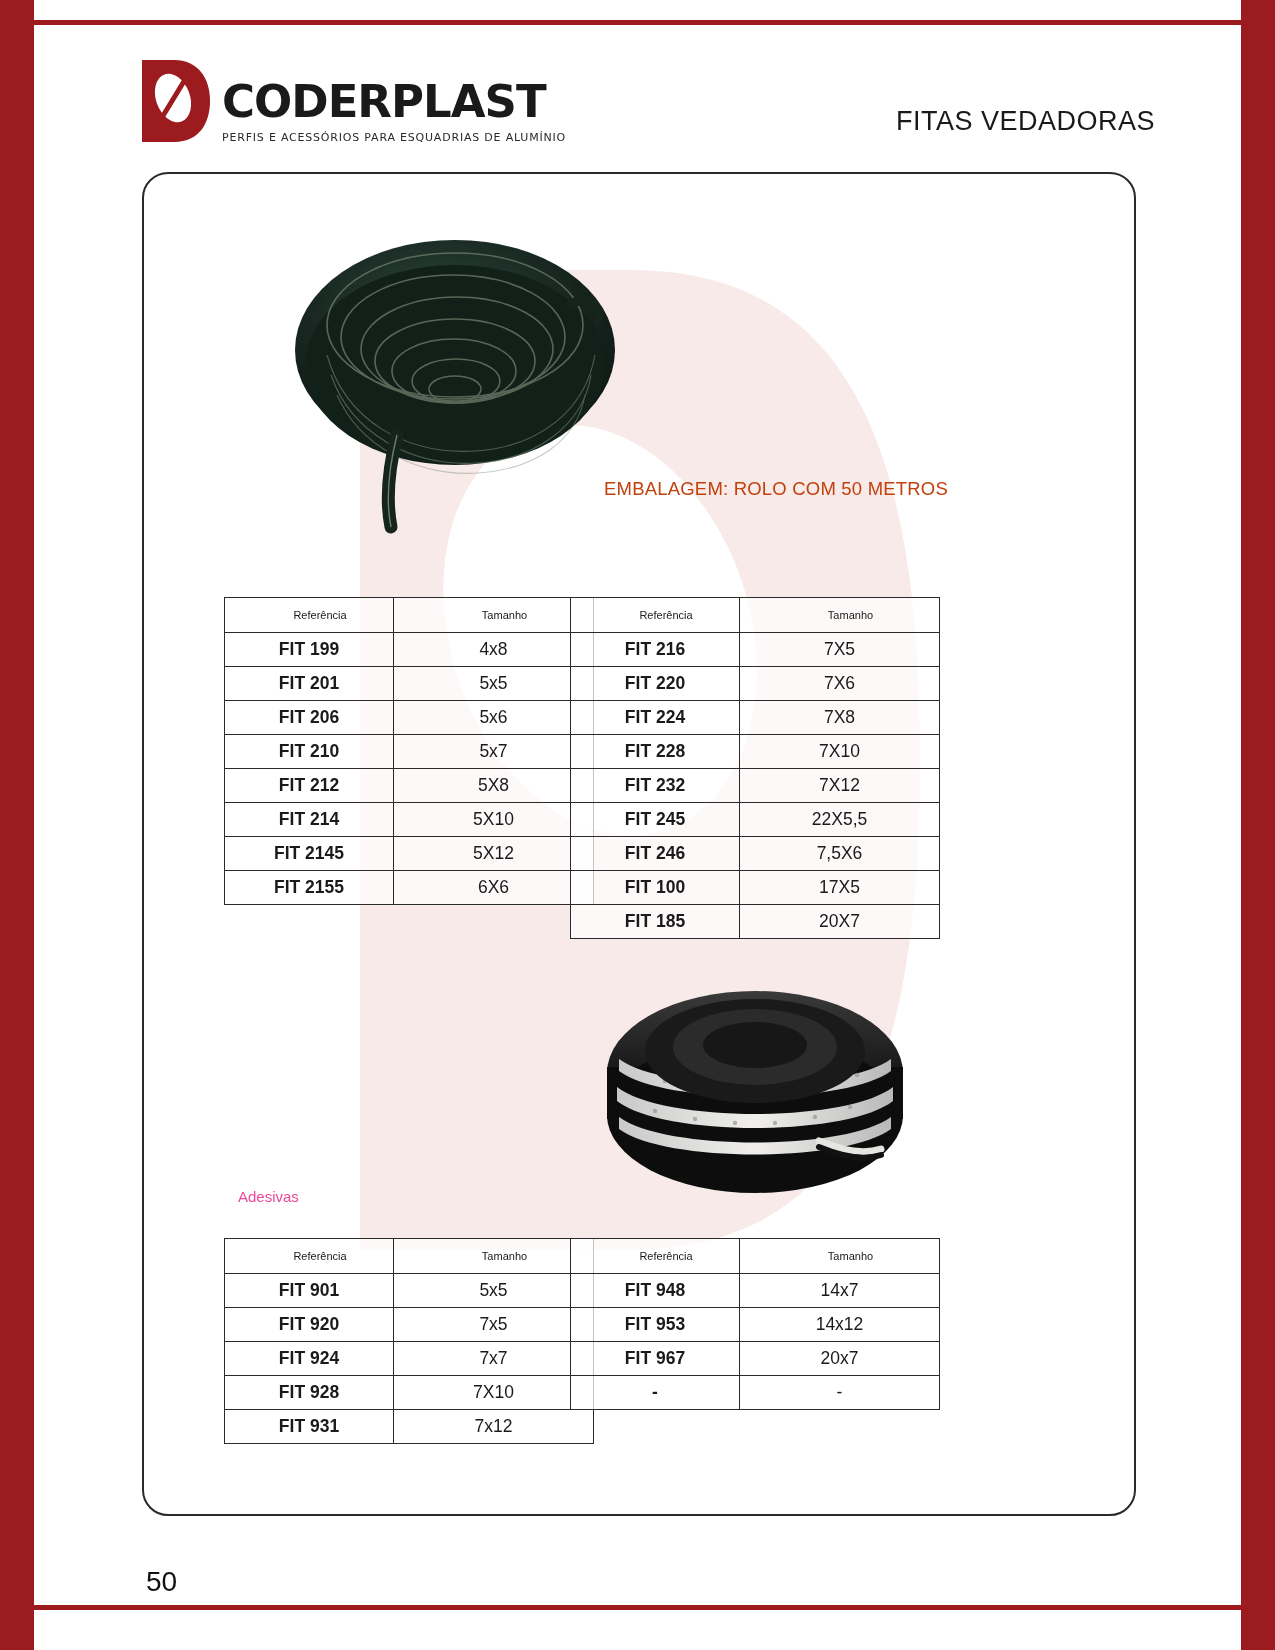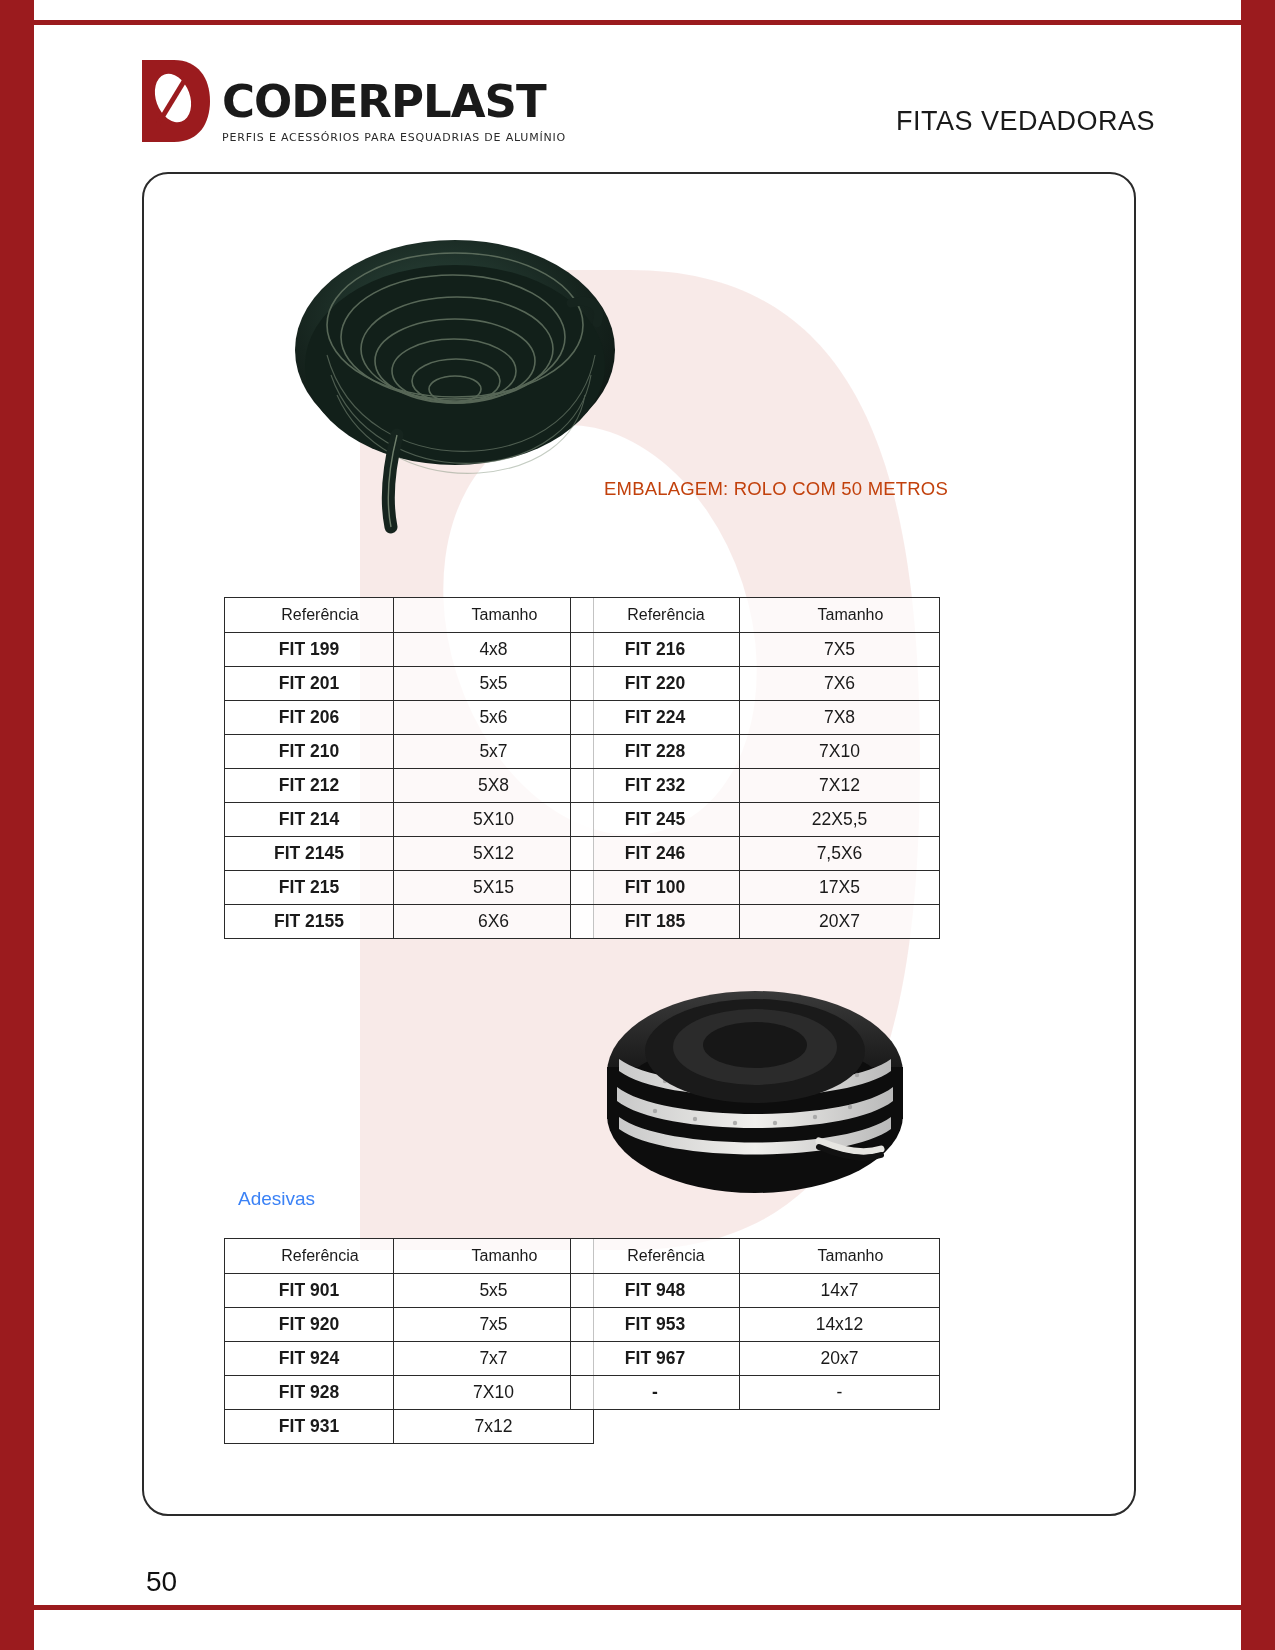--- a/index.html
+++ b/index.html
@@ -152,43 +152,43 @@
     color: #c2410c;
     letter-spacing: 0.2px;
     z-index: 3;
     white-space: nowrap;
   }
 
   .section-label {
     position: absolute;
     left: 238px;
     top: 1188px;
-    font-size: 19px;
-    color: #3b82f6;
+    font-size: 15px;
+    color: #ec4899;
     z-index: 3;
   }
 
   
   .ref-table {
     position: absolute;
     border-collapse: collapse;
     z-index: 3;
     background: rgba(255,255,255,0.0);
   }
   .ref-table td, .ref-table th {
     border: 1.5px solid #2a2a2a;
     height: 33px;
     font-size: 17.5px;
     text-align: center;
     padding: 0 6px;
     background: rgba(255,255,255,0.72);
   }
   .ref-table th {
     font-weight: normal;
-    font-size: 16px;
+    font-size: 11px;
     height: 34px;
     padding-left: 28px;
   }
   .ref-table td.ref {
     font-weight: bold;
     width: 134px;
   }
   .ref-table td.size {
     width: 165px;
     font-weight: normal;
@@ -304,24 +304,20 @@
           <td class="ref">FIT 212</td>
           <td class="size">5X8</td>
         </tr>
       <tr>
           <td class="ref">FIT 214</td>
           <td class="size">5X10</td>
         </tr>
       <tr>
           <td class="ref">FIT 2145</td>
           <td class="size">5X12</td>
-        </tr>
-      <tr>
-          <td class="ref">FIT 215</td>
-          <td class="size">5X15</td>
         </tr>
       <tr>
           <td class="ref">FIT 2155</td>
           <td class="size">6X6</td>
         </tr>
     </tbody>
   </table>
 
   <table class="ref-table" id="table-2">
     <thead>

